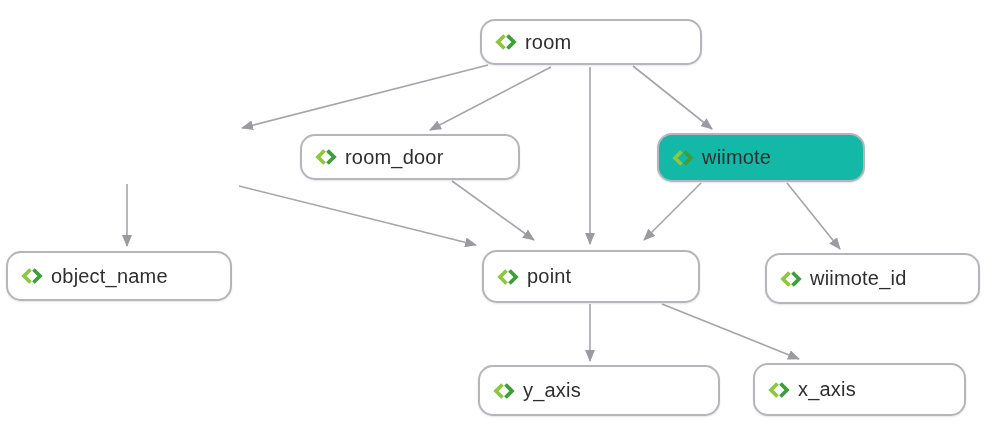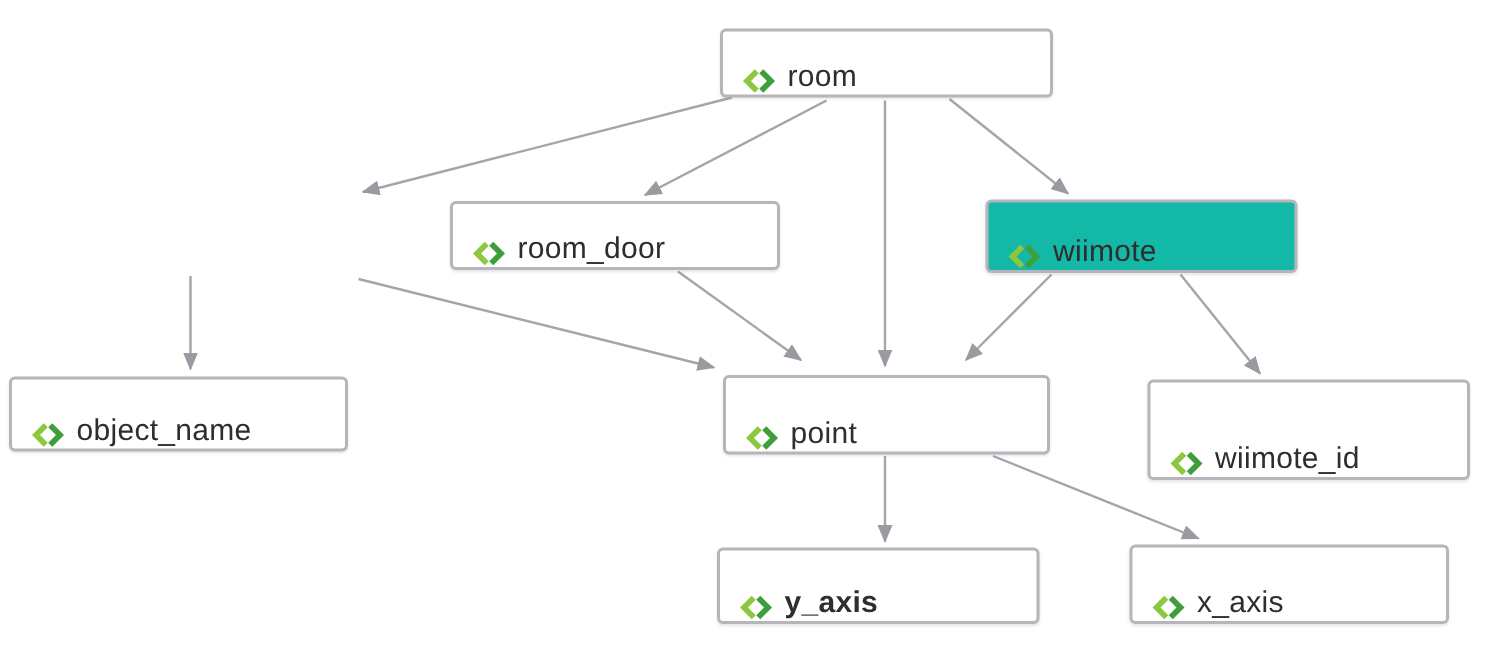--- a/index.html
+++ b/index.html
@@ -4,23 +4,23 @@
 <style>
   html,body{margin:0;padding:0;background:#ffffff;}
   body{font-family:"Liberation Sans",sans-serif;}
   #canvas{position:relative;overflow:hidden;background:#ffffff;}
   #edge-layer{position:absolute;left:0;top:0;}
   .node{
     position:absolute;
     box-sizing:border-box;
     background:#ffffff;
     border:2px solid #0f172a;
-    border-radius:4px;
+    border-radius:15px;
     display:flex;
-    align-items:flex-end;
+    align-items:center;
     gap:8px;
     padding:0 10px 0 13px;
     box-shadow:0 1px 2px rgba(110,110,125,0.18);
     cursor:default;
   }
   .node .label{
     font-size:20px;
     color:#2e2e2e;
     white-space:nowrap;
     letter-spacing:0.2px;
@@ -87,30 +87,30 @@
     </div>
     <div class="node" style="left: 482px; top: 250px; width: 218px; height: 53px; border-color: rgb(181, 181, 187); background: rgb(255, 255, 255);">
       <span class="icon">
         <svg width="22" height="18" viewBox="0 0 22 18" aria-hidden="true">
           <path d="M9.5 2.5 L3 9 L9.5 15.5" fill="none" stroke="#8dc63f" stroke-width="3.8" stroke-linejoin="miter"></path>
           <path d="M12.5 2.5 L19 9 L12.5 15.5" fill="none" stroke="#3f9e3c" stroke-width="3.8" stroke-linejoin="miter"></path>
         </svg>
       </span>
       <span class="label" style="color: rgb(46, 46, 46);">point</span>
     </div>
-    <div class="node" style="left: 765px; top: 253px; width: 215px; height: 67px; border-color: rgb(181, 181, 187); background: rgb(255, 255, 255);">
+    <div class="node" style="left: 765px; top: 253px; width: 215px; height: 51px; border-color: rgb(181, 181, 187); background: rgb(255, 255, 255);">
       <span class="icon">
         <svg width="22" height="18" viewBox="0 0 22 18" aria-hidden="true">
           <path d="M9.5 2.5 L3 9 L9.5 15.5" fill="none" stroke="#8dc63f" stroke-width="3.8" stroke-linejoin="miter"></path>
           <path d="M12.5 2.5 L19 9 L12.5 15.5" fill="none" stroke="#3f9e3c" stroke-width="3.8" stroke-linejoin="miter"></path>
         </svg>
       </span>
       <span class="label" style="color: rgb(46, 46, 46);">wiimote_id</span>
     </div>
-    <div class="node" style="left: 478px; top: 365px; width: 215px; height: 51px; border-color: rgb(181, 181, 187); background: rgb(255, 255, 255); font-weight: bold;">
+    <div class="node" style="left: 478px; top: 365px; width: 242px; height: 51px; border-color: rgb(181, 181, 187); background: rgb(255, 255, 255);">
       <span class="icon">
         <svg width="22" height="18" viewBox="0 0 22 18" aria-hidden="true">
           <path d="M9.5 2.5 L3 9 L9.5 15.5" fill="none" stroke="#8dc63f" stroke-width="3.8" stroke-linejoin="miter"></path>
           <path d="M12.5 2.5 L19 9 L12.5 15.5" fill="none" stroke="#3f9e3c" stroke-width="3.8" stroke-linejoin="miter"></path>
         </svg>
       </span>
       <span class="label" style="color: rgb(46, 46, 46);">y_axis</span>
     </div>
     <div class="node" style="left: 753px; top: 363px; width: 213px; height: 53px; border-color: rgb(181, 181, 187); background: rgb(255, 255, 255);">
       <span class="icon">

